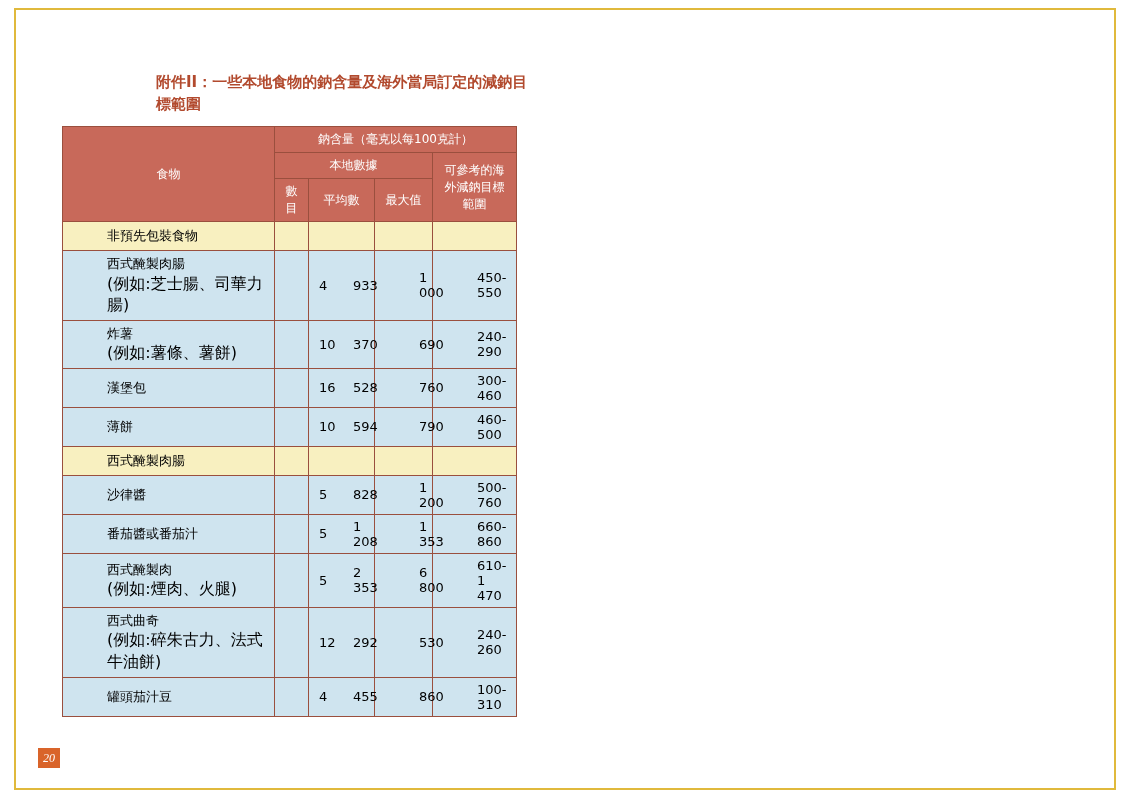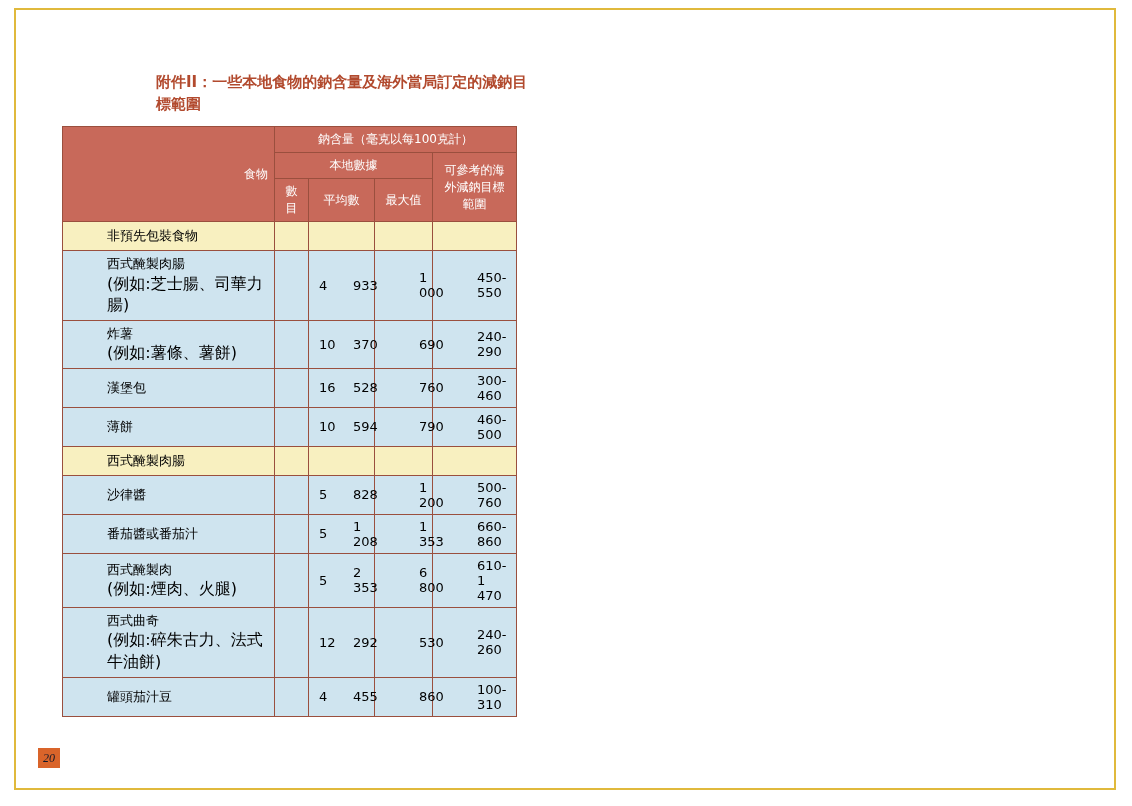--- a/index.html
+++ b/index.html
@@ -61,21 +61,21 @@
     padding: 4px 6px;
     vertical-align: middle;
   }
   .hdr {
     background: #c8695a;
     color: #ffffff;
     font-weight: normal;
     text-align: center;
   }
   .hdr-left {
-    text-align: right;
+    text-align: center;
   }
   .cat-row td {
     background: #f8f0c0;
   }
   .data-row td {
     background: #cfe4ef;
   }
   .num {
     text-align: left;
   }
@@ -90,21 +90,21 @@
   }
   #tbl-zh .hdr { font-size: 12px; margin-top: 44px; }
   #tbl-zh td { height: 20px; padding-left: 44px; }
   #tbl-zh .food { font-size: 13px; line-height: 1.35; }
   #tbl-zh .sub { font-size: 16px; }
 
   .page-num {
     position: absolute;
     width: 22px;
     height: 20px;
-    color: #0f172a;
+    color: #ffffff;
     font-size: 12px;
     font-family: "Liberation Serif", serif;
     font-style: italic;
     text-align: center;
     line-height: 20px;
   }
   .pn-left {
     left: 38px;
     top: 748px;
     background: #d9642a;

